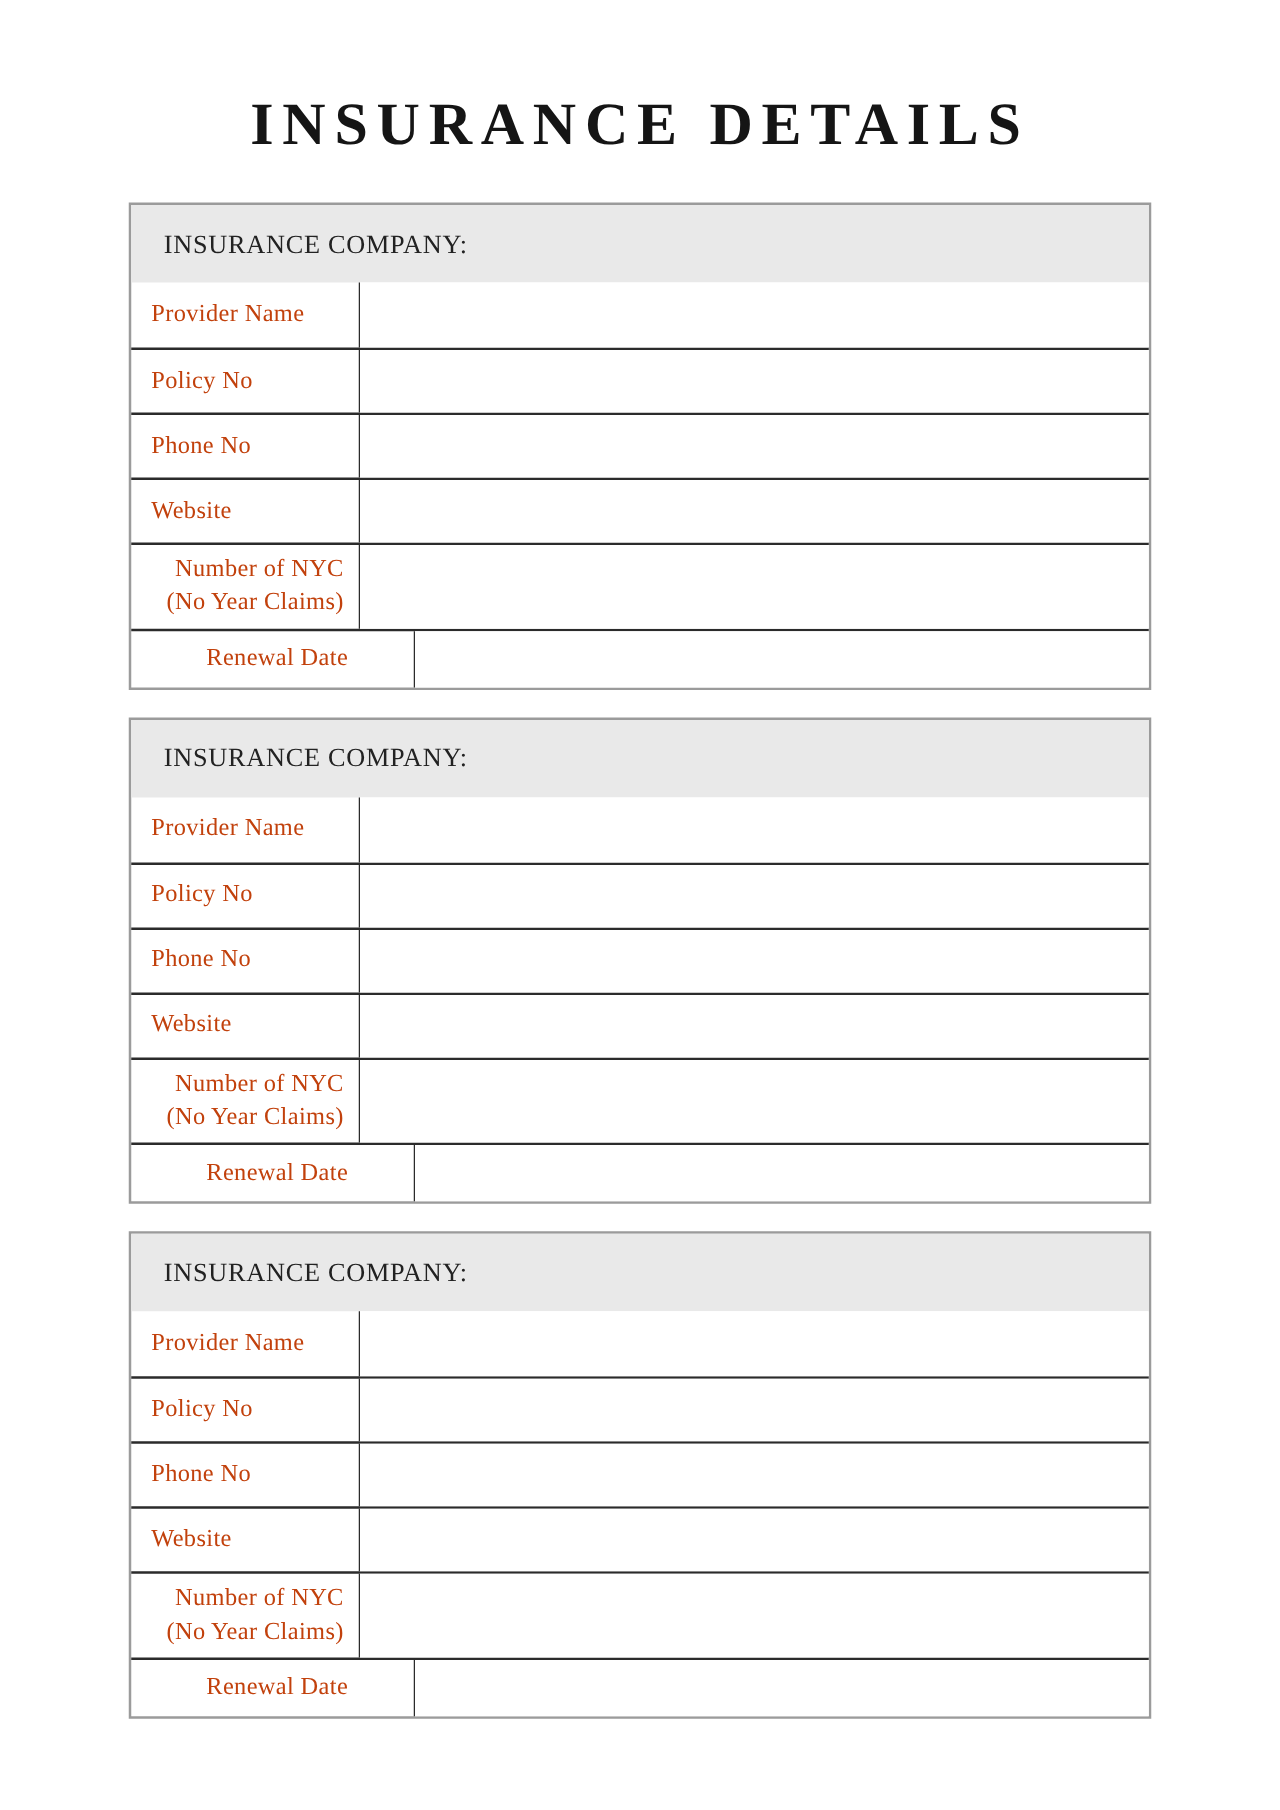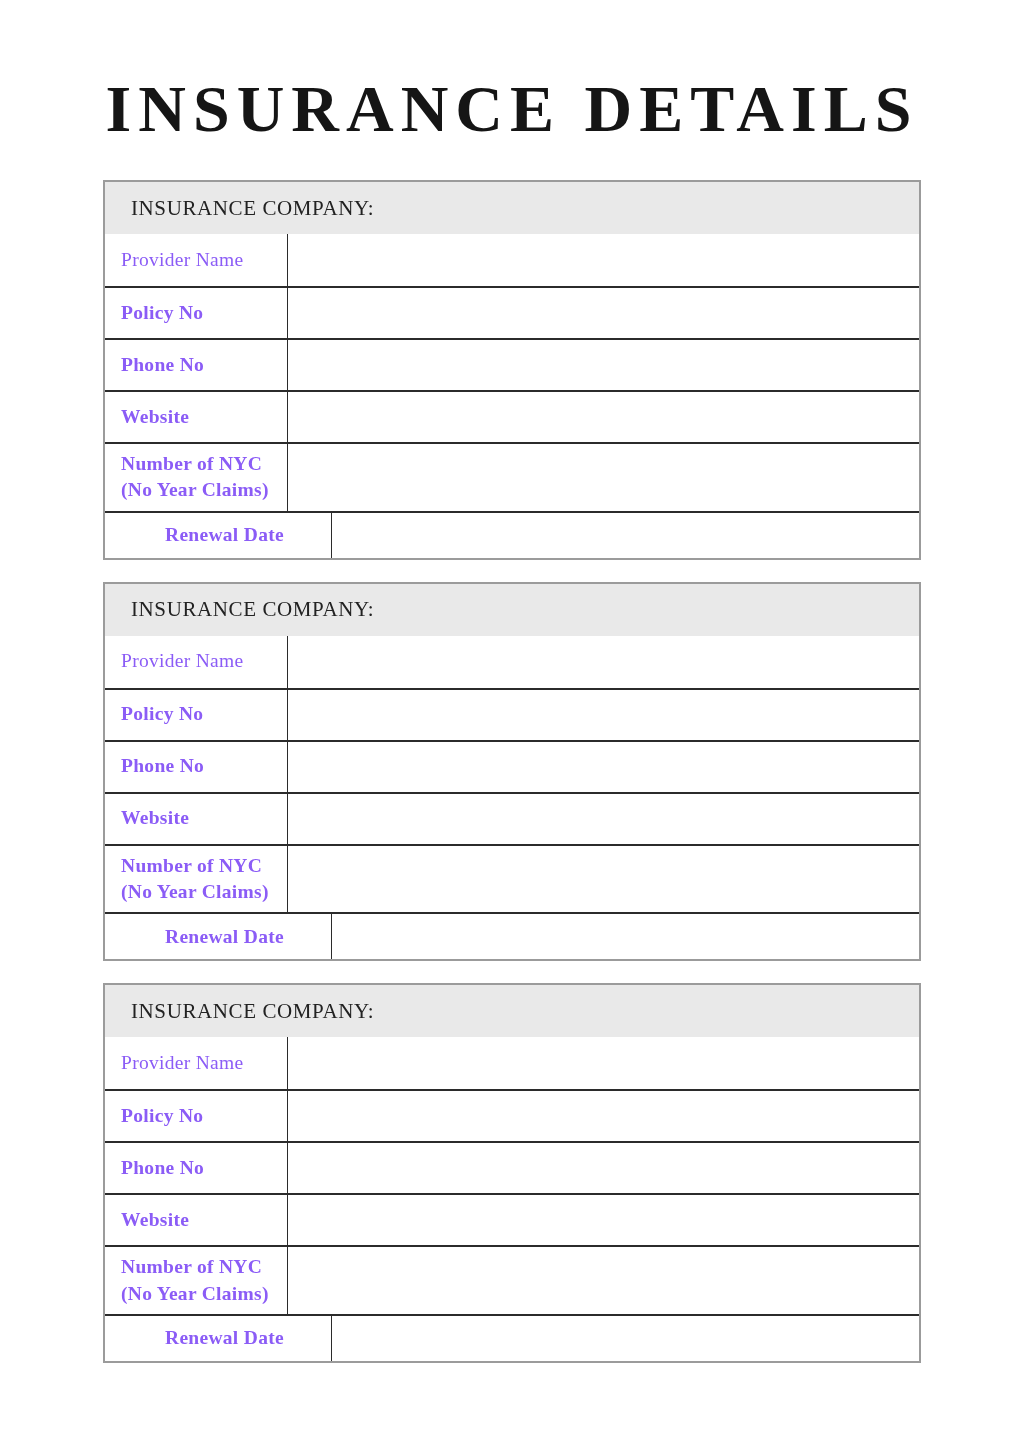--- a/index.html
+++ b/index.html
@@ -12,65 +12,65 @@
     width: 1024px;
     height: 1448px;
     font-family: "Liberation Serif", serif;
     color: #1f1f1f;
     overflow: hidden;
   }
   .page-title {
     margin: 0;
     padding-top: 76px;
     text-align: center;
-    font-size: 66px;
+    font-size: 48px;
     line-height: 1.0;
     font-weight: 600;
     letter-spacing: 7px;
     color: #151515;
     white-space: nowrap;
   }
   .sections-wrap {
     margin-top: 38px;
   }
   .section {
     width: 818px;
     margin: 0 auto 22px auto;
     border: 2px solid #9b9b9b;
     background: #ffffff;
   }
   .section-header {
     background: #e9e9e9;
-    height: 52px;
+    height: 62px;
     display: flex;
     align-items: center;
     padding-left: 26px;
     font-size: 21px;
     letter-spacing: 0.6px;
     color: #222222;
   }
   .field-row {
     display: flex;
     min-height: 52px;
   }
   .field-row + .field-row {
     border-top: 2px solid #2b2b2b;
-    font-weight: bold;
   }
   .field-label {
     width: 183px;
     flex: 0 0 183px;
     border-right: 1.5px solid #2b2b2b;
     display: flex;
     align-items: center;
     padding: 7px 12px 7px 16px;
     font-size: 19.5px;
     line-height: 1.35;
     letter-spacing: 0.3px;
-    color: #8b5cf6;
+    color: #c2410c;
+    text-align: right;
   }
   .field-value {
     flex: 1 1 auto;
     background: #ffffff;
   }
   .field-row.short { min-height: 47px; padding-left: 44px; }
 </style>
 </head>
 <body>
 

